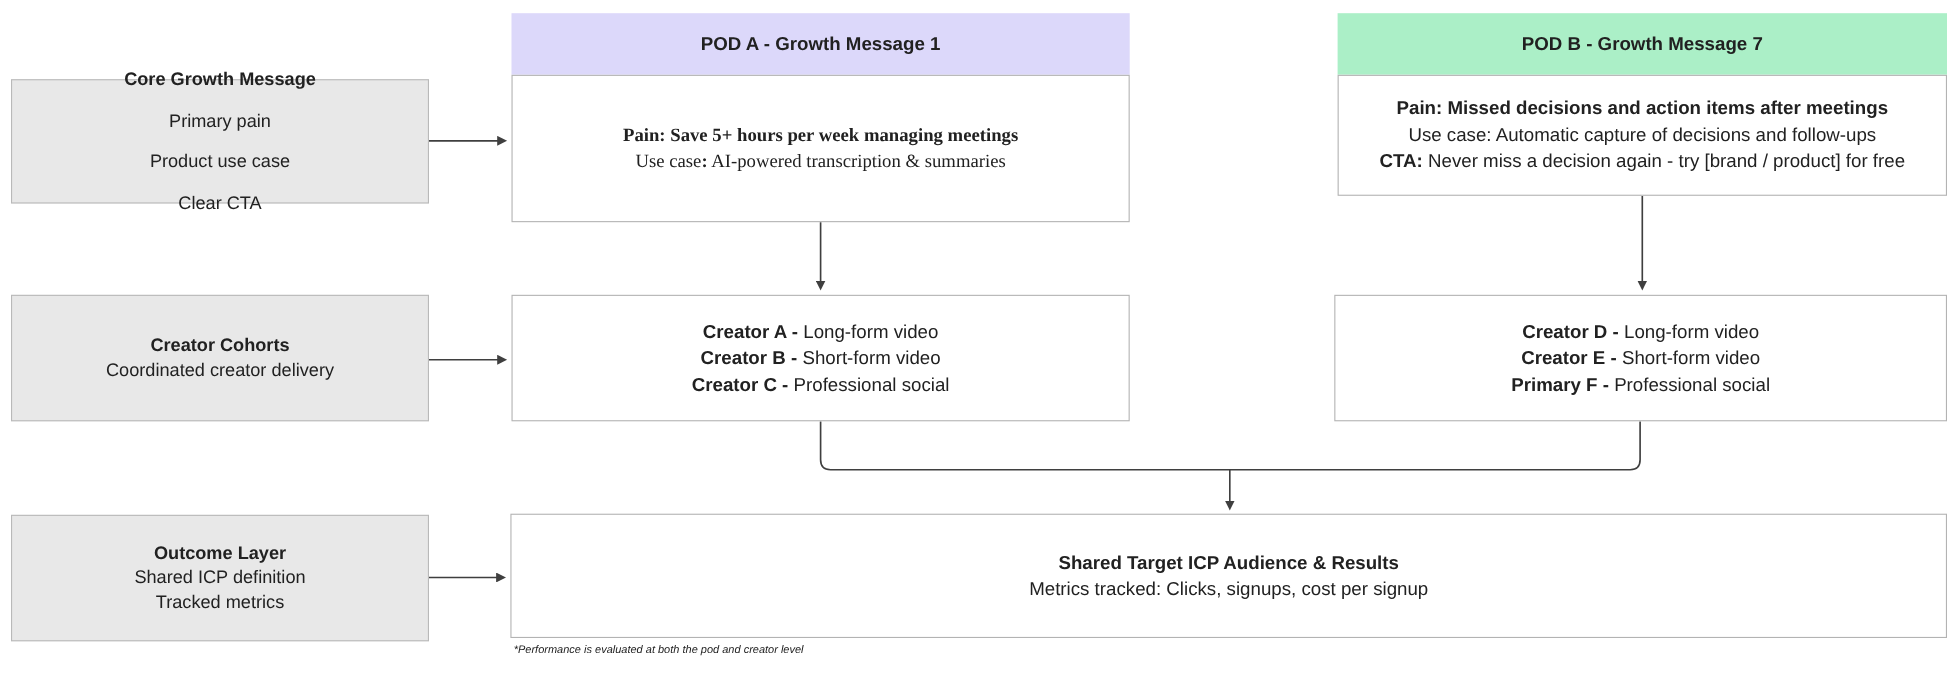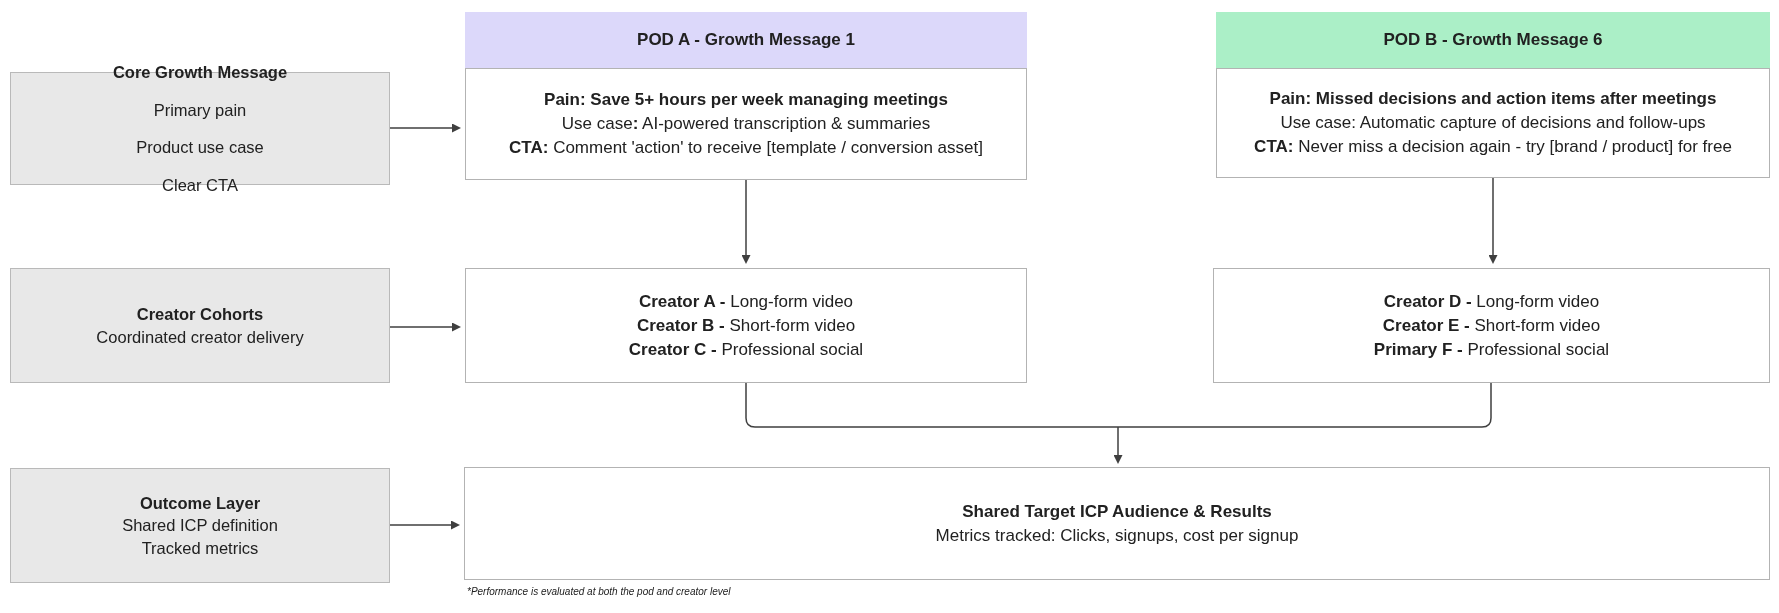--- a/index.html
+++ b/index.html
@@ -43,21 +43,21 @@
     line-height: 24px;
   }
   .box-title { font-weight: 700; }
   .bseg { font-weight: 700; }
 
   
   .b-left1   { left: 10px;   top: 72px;  width: 380px;  height: 113px; gap: 15px; }
   .b-left2   { left: 10px;   top: 268px; width: 380px;  height: 115px; }
   .b-left3   { left: 10px;   top: 468px; width: 380px;  height: 115px; }
   .b-podA-h  { left: 465px;  top: 12px;  width: 562px;  height: 56px; background: var(--pod-a-header-bg, #dcd8fa); }
-  .b-podA-c  { left: 465px;  top: 68px;  width: 562px;  height: 112px; }
+  .b-podA-c  { left: 465px;  top: 68px;  width: 562px;  height: 134px; font-family: Liberation Serif, serif; }
   .b-podB-h  { left: 1216px; top: 12px;  width: 554px;  height: 56px; background: var(--pod-b-header-bg, #abefc7); }
   .b-podB-c  { left: 1216px; top: 68px;  width: 554px;  height: 110px; }
   .b-creA    { left: 465px;  top: 268px; width: 562px;  height: 115px; }
   .b-creB    { left: 1213px; top: 268px; width: 557px;  height: 115px; }
   .b-shared  { left: 464px;  top: 467px; width: 1306px; height: 113px; }
   .footnote {
     position: absolute;
     left: 467px;
     top: 586px;
     font-size: 10px;
@@ -104,25 +104,24 @@
     <div>Shared ICP definition</div>
     <div>Tracked metrics</div>
   </div>
 
   <div class="node pod-header b-podA-h">
     <div>POD A - Growth Message 1</div>
   </div>
   <div class="node white-box b-podA-c">
     <div><span class="bseg">Pain: Save 5+ hours per week managing meetings</span></div>
     <div><span>Use case</span><span class="bseg">:</span><span> AI-powered transcription &amp; summaries</span></div>
-    <div><span class="bseg">CTA:</span><span> Comment 'action' to receive [template / conversion asset]</span></div>
   </div>
 
   <div class="node pod-header b-podB-h">
-    <div>POD B - Growth Message 6</div>
+    <div>POD B - Growth Message 7</div>
   </div>
   <div class="node white-box b-podB-c">
     <div><span class="bseg">Pain: Missed decisions and action items after meetings</span></div>
     <div><span>Use case: Automatic capture of decisions and follow-ups</span></div>
     <div><span class="bseg">CTA:</span><span> Never miss a decision again - try [brand / product] for free</span></div>
   </div>
 
   <div class="node white-box b-creA">
     <div><span class="bseg">Creator A -</span><span> Long-form video</span></div>
     <div><span class="bseg">Creator B -</span><span> Short-form video</span></div>

